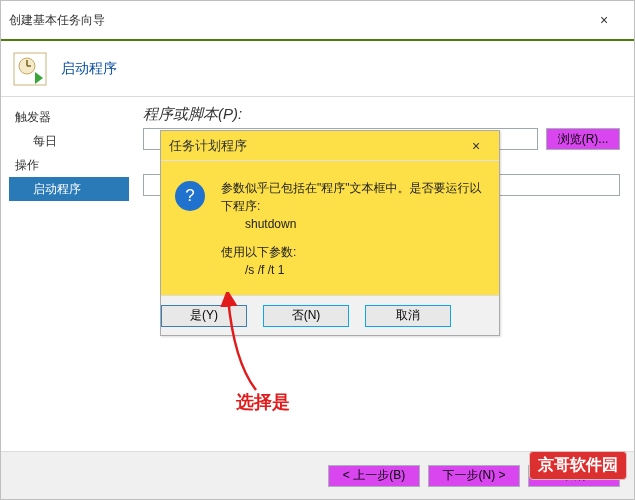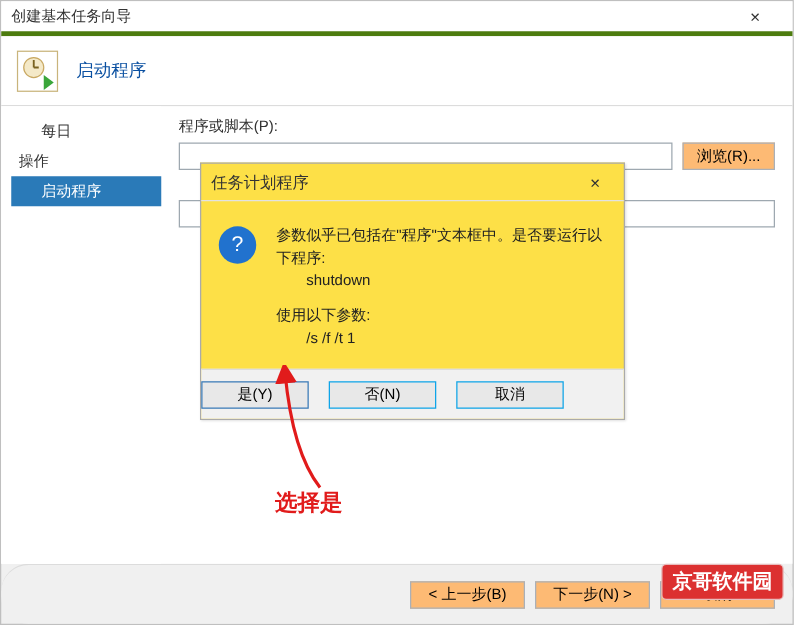--- a/index.html
+++ b/index.html
@@ -12,26 +12,26 @@
     position: relative;
     overflow: hidden;
   }
   .wizard {
     position: absolute;
     inset: 0;
     border: 1px solid #bfbfbf;
     background: #f0f0f0;
   }
   .titlebar {
-    height: 28px;
+    height: 40px;
     display: flex;
     align-items: center;
     padding: 0 8px;
     background: #fff;
-    border-bottom: 4px solid #4d7c0f;
+    border-bottom: 2px solid #4d7c0f;
   }
   .titlebar .title { flex: 1; color: #333; }
   .titlebar .close { width: 44px; text-align: center; color: #333; font-size: 14px; }
   .header {
     height: 56px;
     background: #fff;
     display: flex;
     align-items: center;
     padding: 0 12px;
     border-bottom: 1px solid #dcdcdc;
@@ -57,51 +57,50 @@
   .sidebar .sub { padding-left: 24px; }
   .sidebar .sel {
     background: #2a7ab8;
     color: #fff;
   }
   .main {
     flex: 1;
     padding: 8px 14px;
     position: relative;
   }
-  .field-label { margin-top: 0; margin-bottom: 4px; color: #333; font-size: 12px; }
+  .field-label { margin-top: 0; margin-bottom: 4px; color: #333; font-size: 15px; font-style: italic; }
   .input-row { display: flex; gap: 8px; align-items: center; margin-bottom: 24px; }
   .text-input {
     height: 22px;
     border: 1px solid #9ea8b0;
     background: #fff;
     flex: 1;
     padding: 0 4px;
   }
   .btn {
     height: 22px;
     min-width: 74px;
     border: 1px solid #aab0b8;
-    background: #fdba74;
+    background: #d946ef;
     padding: 0 10px;
     font-size: 12px;
     cursor: pointer;
   }
   .btn-wide { min-width: 92px; }
   .footer {
     position: absolute;
     left: 0; right: 0; bottom: 0;
     height: 48px;
     background: #f0f0f0;
     border-top: 1px solid #dcdcdc;
     display: flex;
     justify-content: flex-end;
     align-items: center;
     padding: 0 14px;
     gap: 8px;
-    border-radius: 22px;
   }
 
   
   .modal {
     position: absolute;
     top: 130px;
     left: 160px;
     width: 340px;
     z-index: 10;
     border: 1px solid #aaa;
@@ -156,21 +155,21 @@
     top: 292px;
     left: 220px;
     width: 60px;
     height: 104px;
     z-index: 20;
     pointer-events: none;
   }
   .annotation-text {
     position: absolute;
     top: 390px;
-    left: 220px;
+    left: 236px;
     color: #e11b1b;
     font-size: 18px;
     font-weight: 700;
     z-index: 20;
   }
   .watermark {
     position: absolute;
     right: 8px;
     bottom: 20px;
     background: #dc3030;
@@ -201,20 +200,21 @@
         <line x1="14" y1="14" x2="14" y2="8" stroke="#7a6320" stroke-width="1.5"></line>
         <line x1="14" y1="14" x2="18" y2="14" stroke="#7a6320" stroke-width="1.5"></line>
         <polygon points="22,20 30,26 22,32" fill="#3aa63a"></polygon>
       </svg>
     </span>
     <span class="page-title">启动程序</span>
   </div>
 
   <div class="body">
     <div class="sidebar">
+      <div class="item">触发器</div>
       <div class="item sub">每日</div>
       <div class="item">操作</div>
       <div class="item sub sel">启动程序</div>
     </div>
 
     <div class="main">
       <div class="field-label">程序或脚本(P):</div>
       <div class="input-row">
         <input type="text" class="text-input" value="" style="">
         <button class="btn">浏览(R)...</button>

